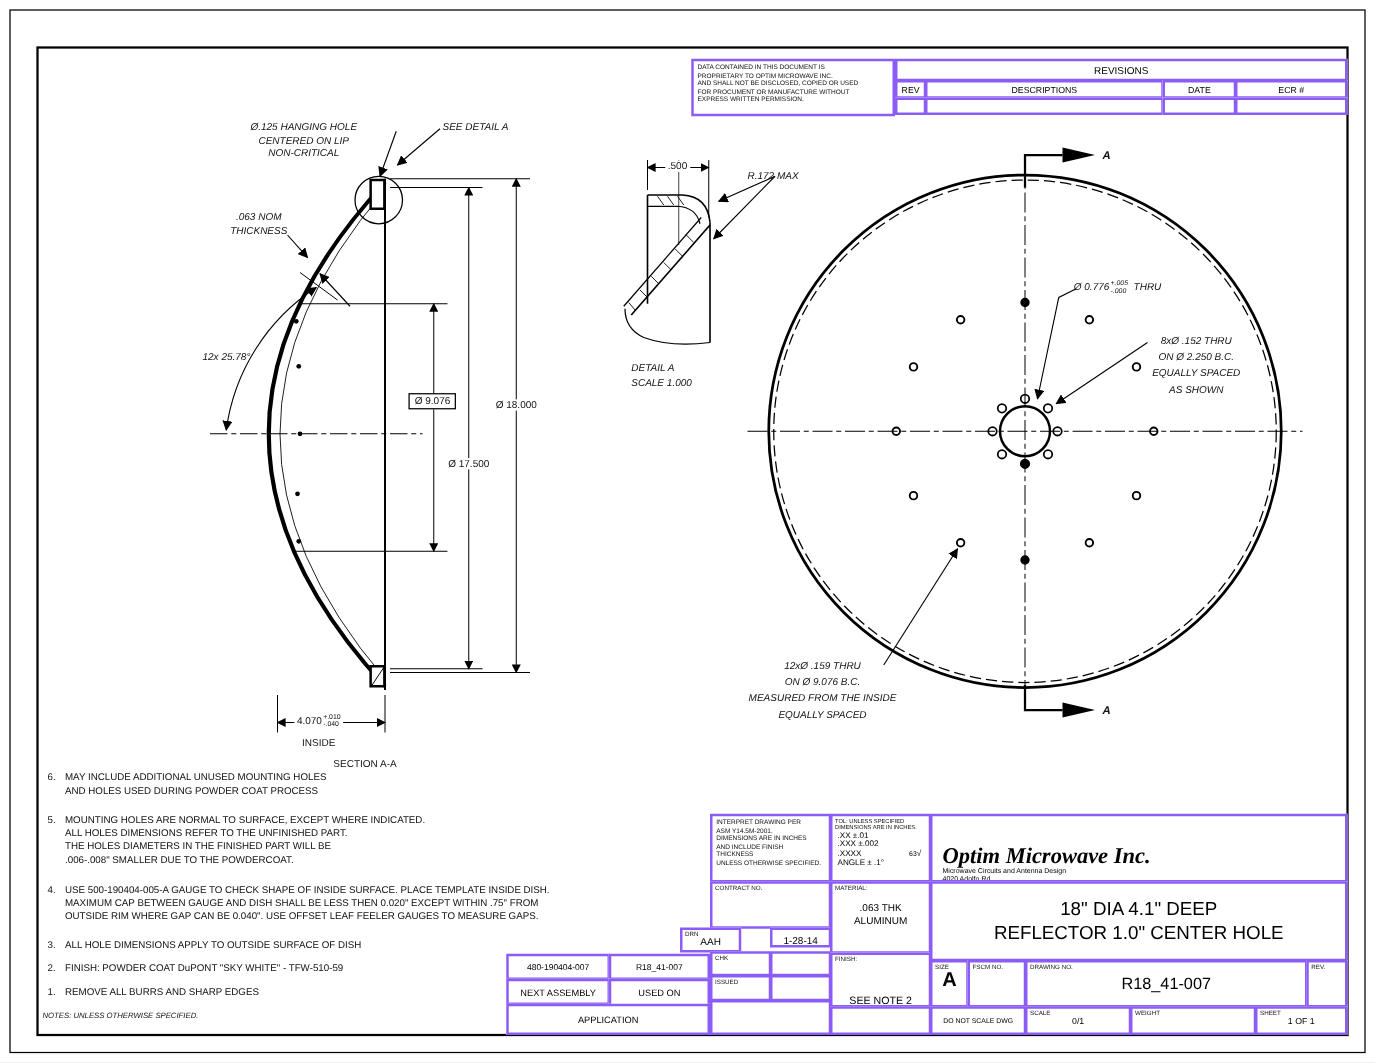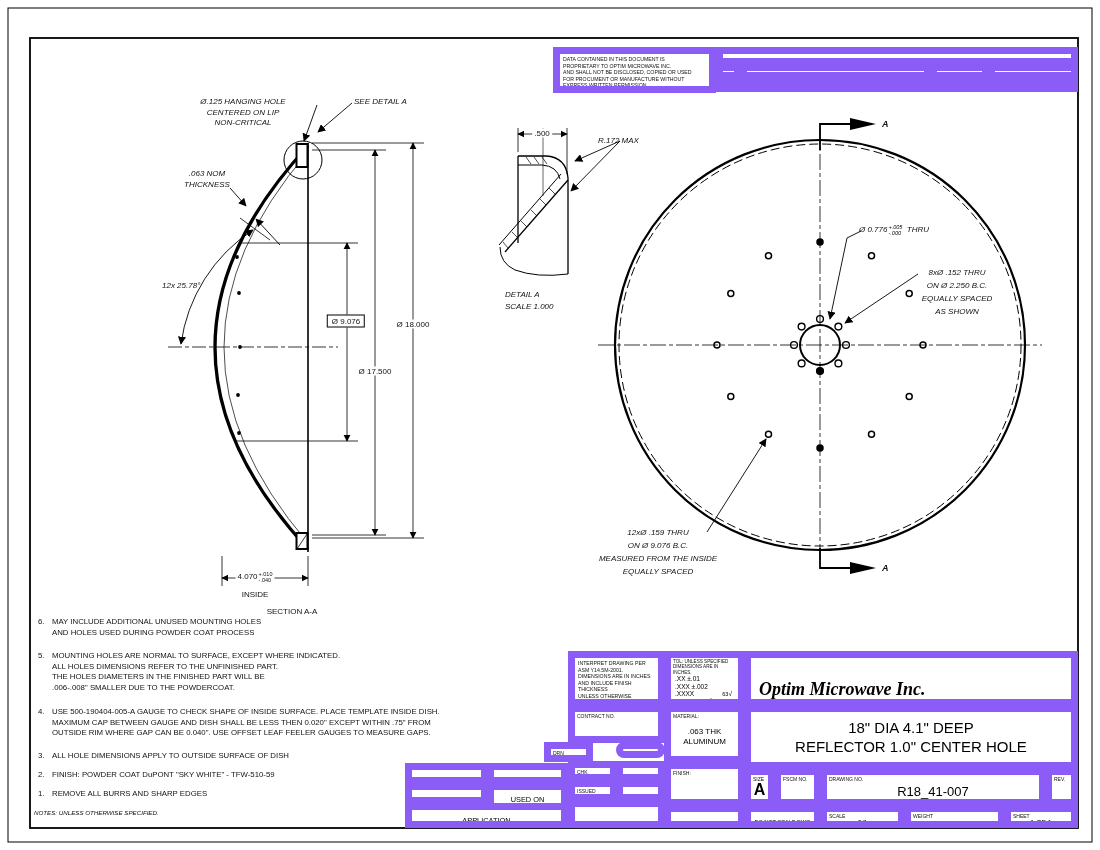--- a/index.html
+++ b/index.html
@@ -6,21 +6,21 @@
   .sheet{position:relative;width:1100px;height:850px;background:#fff;color:#000;
          font-family:"Liberation Sans",sans-serif;overflow:hidden;}
   svg.linework{position:absolute;left:0;top:0;}
   .lbl{position:absolute;white-space:pre-line;font-size:8px;line-height:10.5px;color:#111;font-style:italic;}
   .ctr{transform:translateX(-50%);text-align:center;}
   .dim{position:absolute;transform:translate(-50%,-50%);background:#fff;padding:0 2px;
        font-size:8px;white-space:nowrap;color:#111;}
   .boxed{border:1px solid #000;padding:1px 4px;}
   .tolstack{display:inline-flex;flex-direction:column;font-size:5.5px;line-height:6px;
             vertical-align:middle;margin-left:1px;text-align:left;}
-  .cell{position:absolute;border:7px solid #8b5cf6;box-sizing:border-box;background:#fff;overflow:hidden;}
+  .cell{position:absolute;border:2px solid #8b5cf6;box-sizing:border-box;background:#fff;overflow:hidden;}
   .tag{display:block;font-size:5px;line-height:6px;padding:1px 0 0 2px;text-align:left;color:#111;}
   .note{position:absolute;display:flex;font-size:7.8px;line-height:10.5px;color:#111;}
   .note .n{width:14px;flex:none;}
   .note .t{white-space:pre-line;}
   .fineprint{font-size:5.2px;line-height:6.6px;padding:2px 3px;white-space:pre-line;color:#111;}
   .bigA{font-size:9px;font-weight:bold;}
 </style>
 </head>
 <body>
 
@@ -280,21 +280,21 @@
     <div style="font-size:5.6px;line-height:7px;">Camarillo, CA 93012</div>
   </div>
 
   <div class="cell" style="left:568px;top:705px;width:97px;height:38px;">
     <span class="tag">CONTRACT NO.</span>
     </div>
   <div class="cell" style="left:544px;top:742px;width:49px;height:20px;">
     <span class="tag">DRN</span>
     <div style="font-size:8px;text-align:center;margin-top:-2px;">AAH</div>
     </div>
-  <div class="cell" style="left:616px;top:742px;width:49px;height:16px;font-size:8px;text-align:center;line-height:18px;border-radius:10px;">1-28-14</div>
+  <div class="cell" style="left:616px;top:742px;width:49px;height:16px;font-size:8px;text-align:center;line-height:18px;">1-28-14</div>
   <div class="cell" style="left:568px;top:761px;width:49px;height:20px;">
     <span class="tag">CHK</span>
     </div>
   <div class="cell" style="left:616px;top:761px;width:49px;height:20px;"></div>
   <div class="cell" style="left:568px;top:780px;width:49px;height:21px;">
     <span class="tag">ISSUED</span>
     </div>
   <div class="cell" style="left:616px;top:780px;width:49px;height:21px;"></div>
   <div class="cell" style="left:568px;top:800px;width:97px;height:28px;"></div>
 

